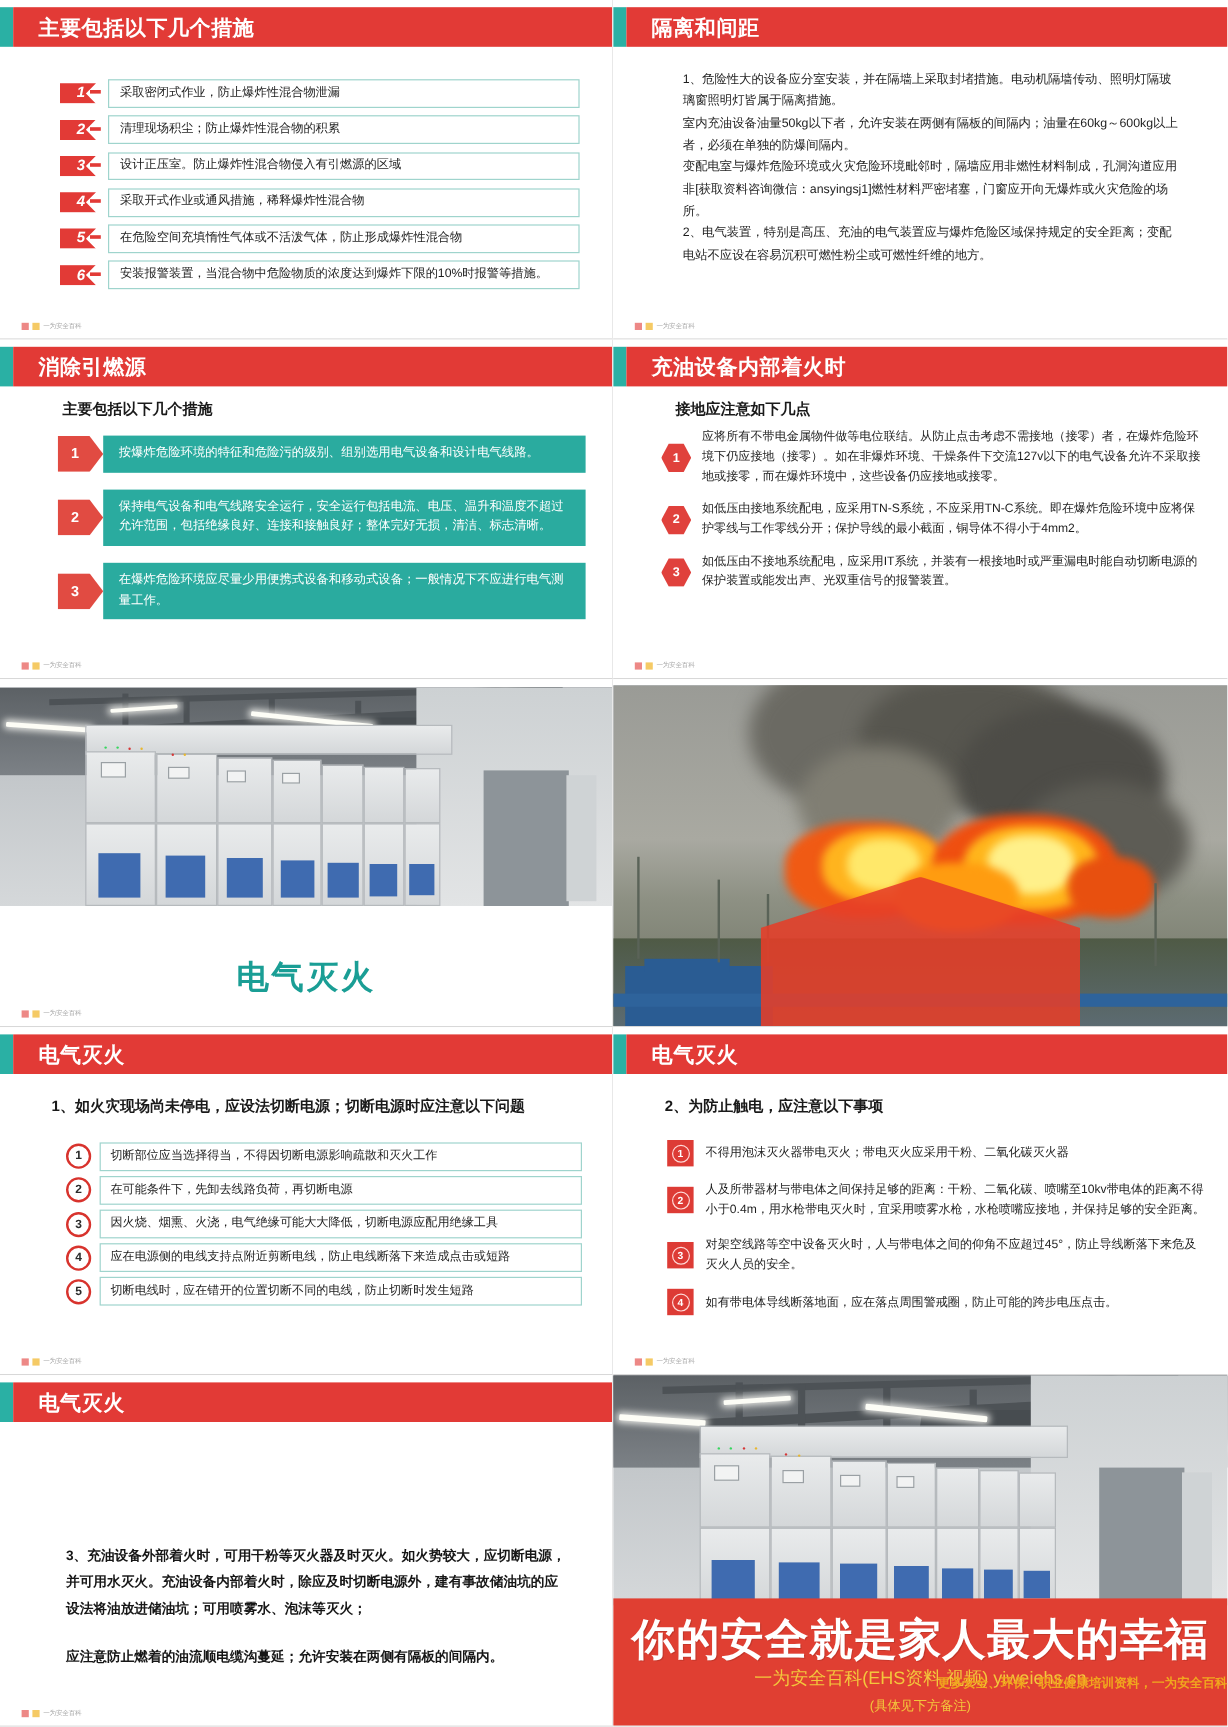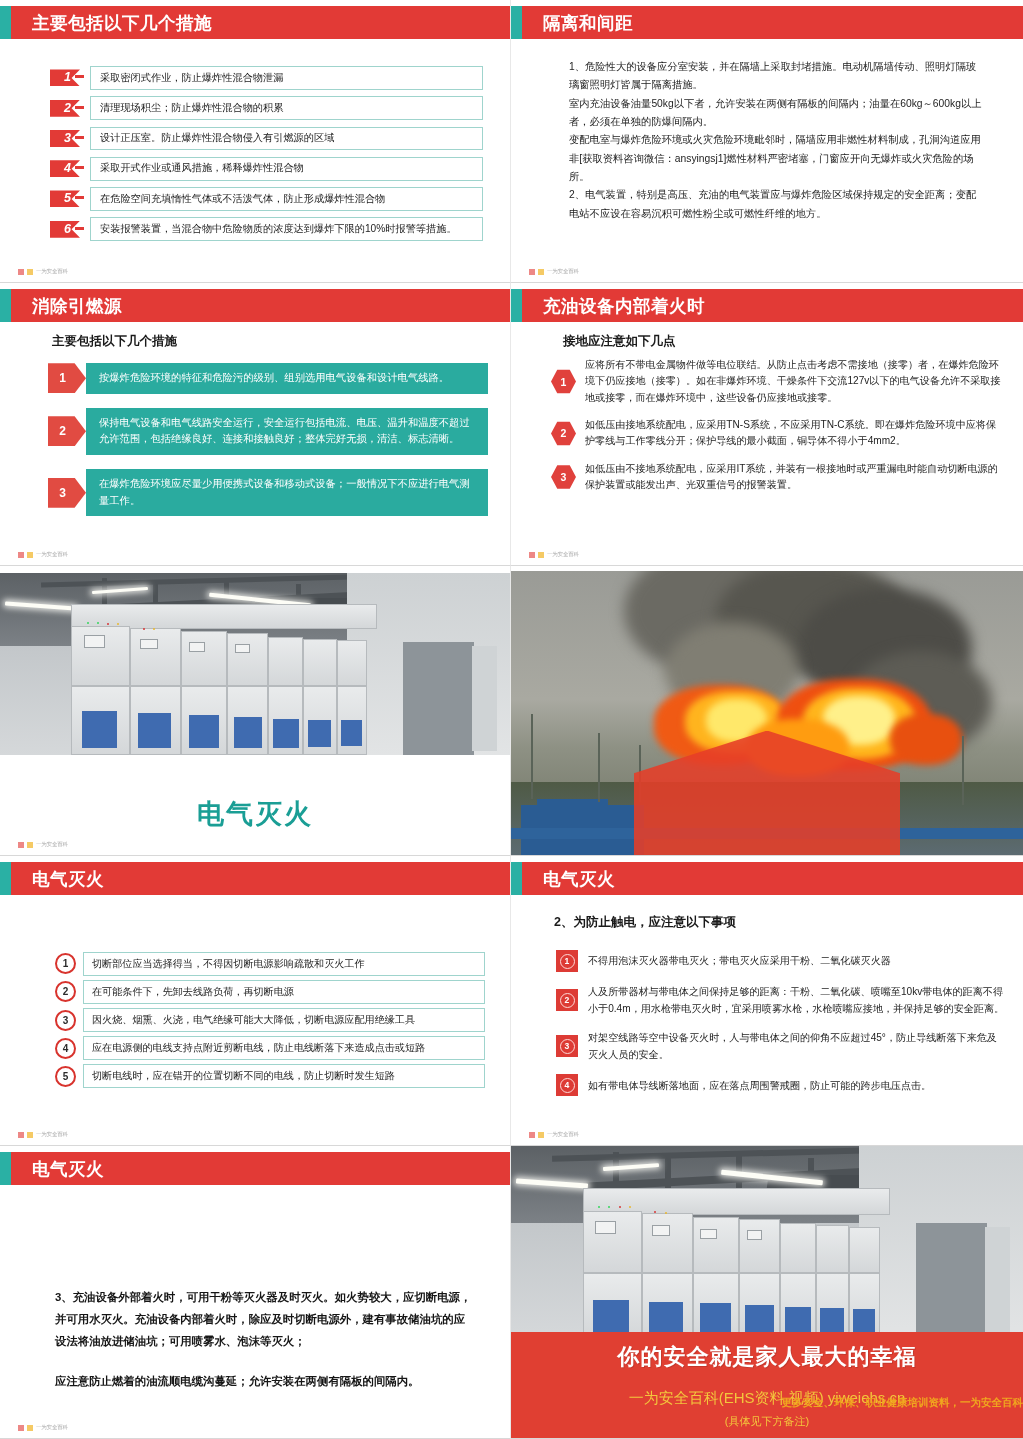--- a/index.html
+++ b/index.html
@@ -105,21 +105,21 @@
   .sqrow .txt { flex: 1; font-size: 10.1px; color: #1d1d1d; line-height: 1.72; }
 
   
   .bigpara { position: absolute; left: 55px; right: 35px; top: 140px; font-size: 11.4px; font-weight: bold;
       color: #161616; line-height: 1.95; }
   .bigpara .gap { height: 17px; }
 
   
   .close-photo { position: absolute; left: 0; top: 0; width: 100%; height: 192px; overflow: hidden; }
   .close-band { position: absolute; left: 0; top: 186px; width: 100%; height: 107px; background: #e03f32; }
-  .close-main { position: absolute; left: 0; right: 0; top: 196px; text-align: center; color: #fff; font-size: 22px;
+  .close-main { position: absolute; left: 0; right: 0; top: 196px; text-align: center; color: #fff; font-size: 36px;
       font-weight: bold; letter-spacing: 1px; text-shadow: 1px 1px 0 rgba(0,0,0,.12); }
   .wm-a { position: absolute; left: 0; right: 0; top: 243px; text-align: center; color: #f3c63c; font-size: 15px; white-space: nowrap; }
   .wm-b { position: absolute; left: 0; right: 0; top: 250px; text-align: right; color: #f0a61e; font-size: 10.5px;
       font-weight: bold; white-space: nowrap; }
   .wm-c { position: absolute; left: 0; right: 0; top: 268px; text-align: center; color: #f3c63c; font-size: 11px; }
 </style>
 </head>
 <body>
 
 <div class="deck">
@@ -365,20 +365,21 @@
     </div>
   </div>
 
   <div class="slide">
     <div class="hdr">
       <div class="hdr-tab"></div>
       <div class="hdr-bar">
         <div class="hdr-title">电气灭火</div>
       </div>
     </div>
+    <div class="head-num">1、如火灾现场尚未停电，应设法切断电源；切断电源时应注意以下问题</div>
     <div class="circlist">
       <div class="circrow">
         <div class="circ">1</div>
         <div class="circbox">切断部位应当选择得当，不得因切断电源影响疏散和灭火工作</div>
       </div>
       <div class="circrow">
         <div class="circ">2</div>
         <div class="circbox">在可能条件下，先卸去线路负荷，再切断电源</div>
       </div>
       <div class="circrow">

